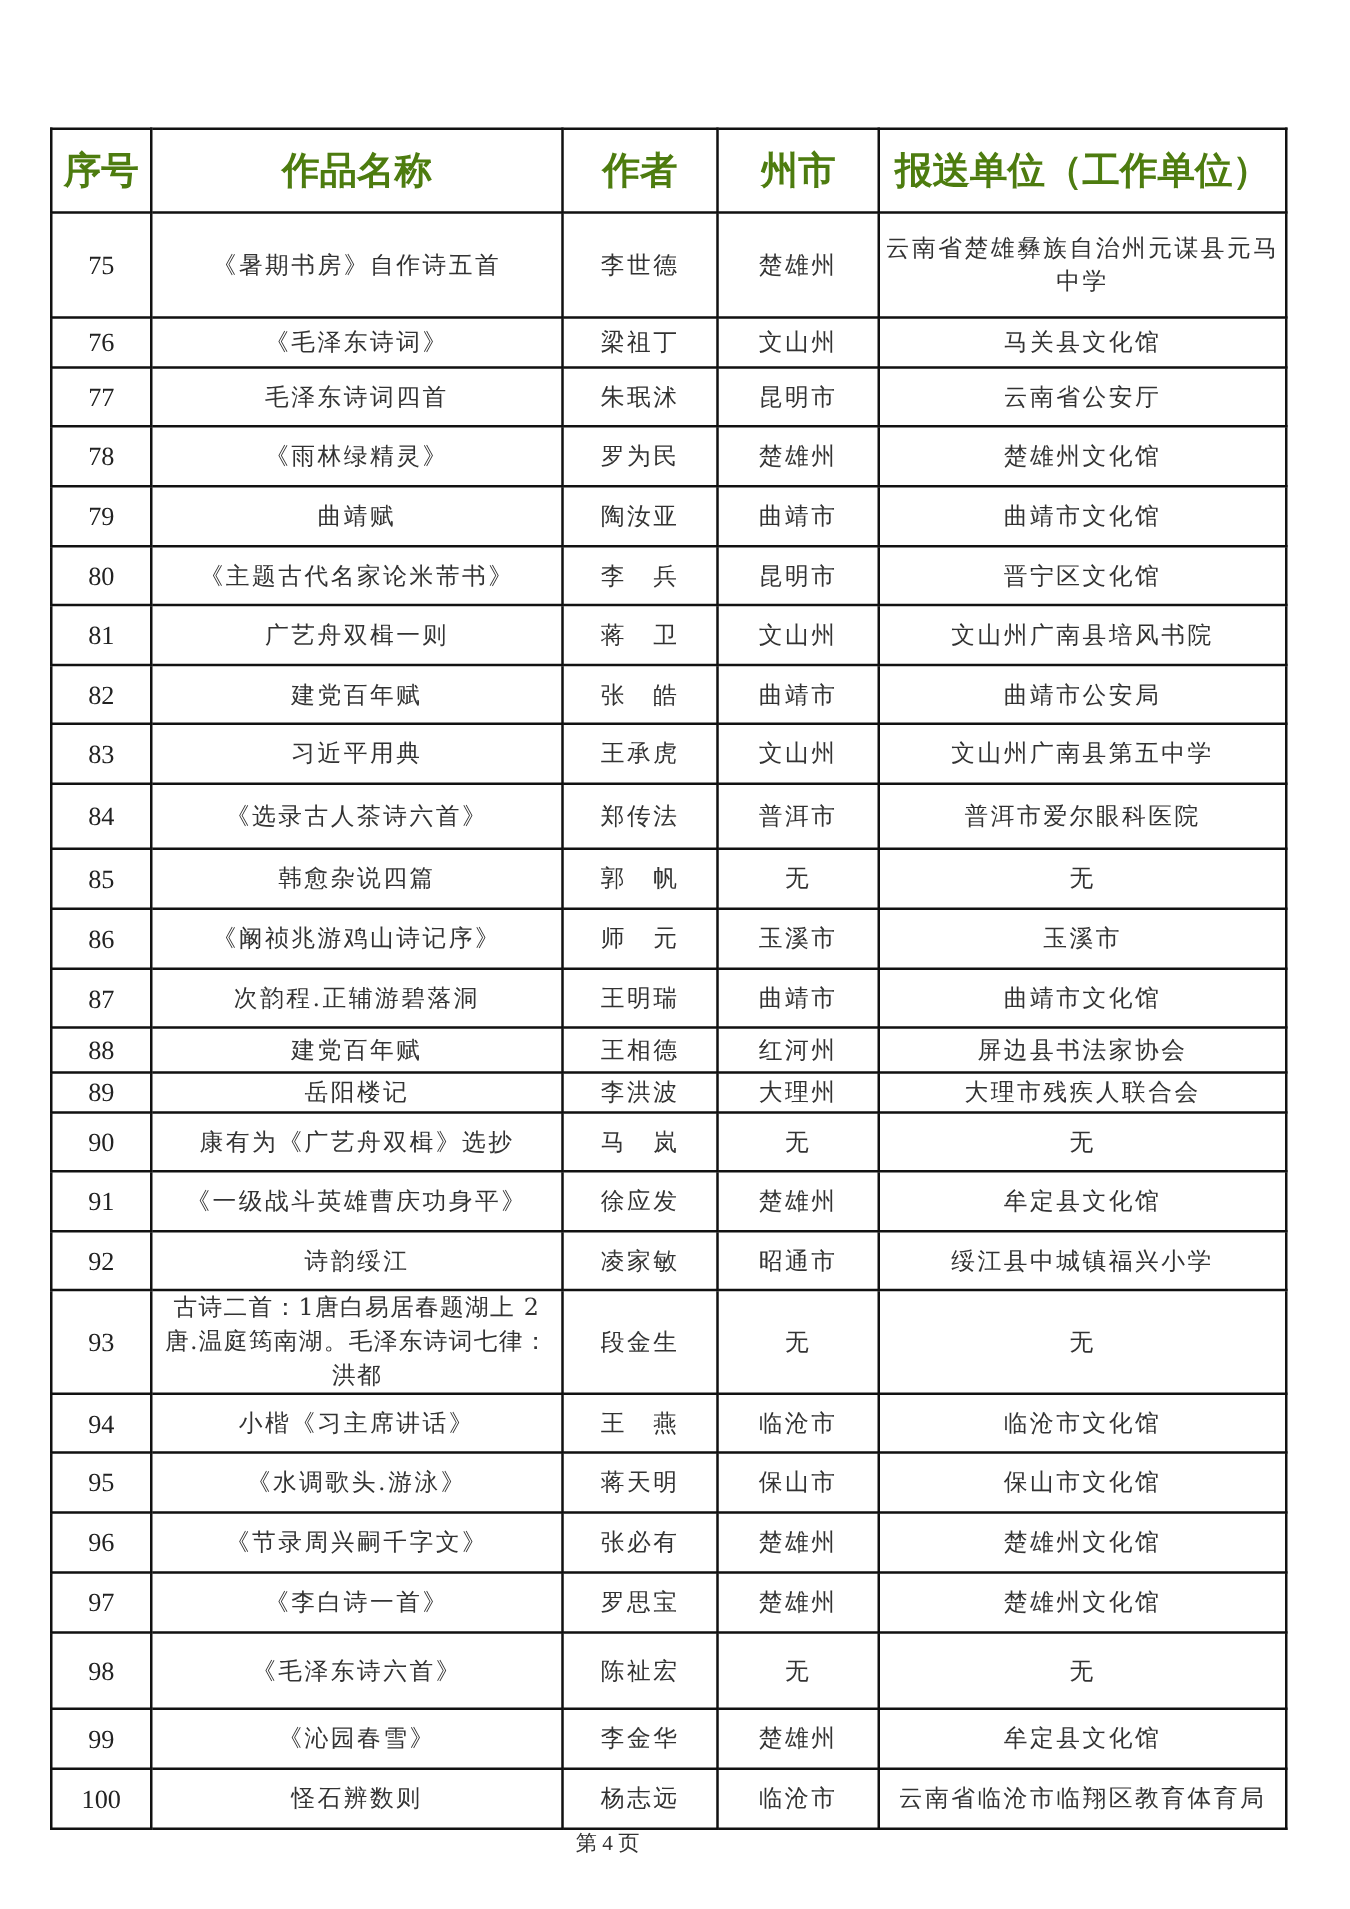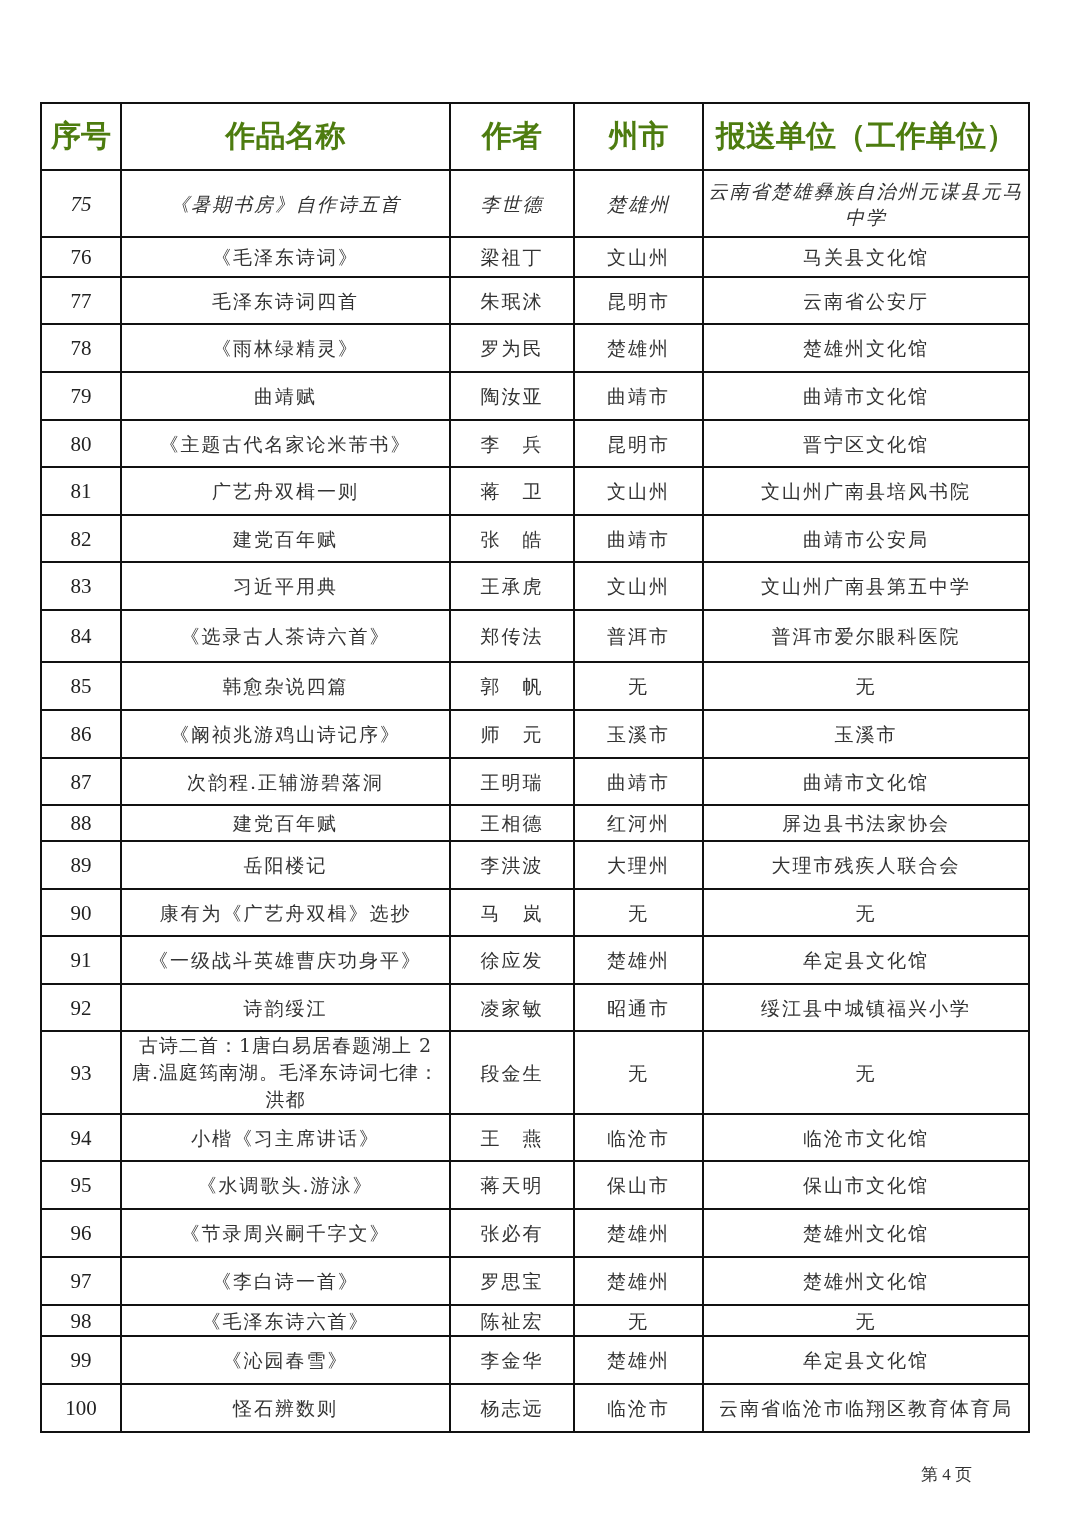--- a/index.html
+++ b/index.html
@@ -7,21 +7,21 @@
            font-family:"DejaVu Serif","Liberation Serif",serif; color:#222; }
     #tbl { position:absolute; left:40px; top:102px; border-collapse:collapse;
            table-layout:fixed; width:988px; }
     #tbl td, #tbl th { border:2px solid #111; text-align:center; vertical-align:middle;
            padding:0 4px; box-sizing:border-box; }
     #tbl th { font-family:"DejaVu Sans","Liberation Sans",sans-serif; font-weight:bold;
            font-size:30px; color:#4d7c0f; height:67px; }
     #tbl td { font-size:19px; color:#333; letter-spacing:2px; line-height:26px; }
     #tbl td.num { font-family:"Liberation Serif",serif; font-size:21px; letter-spacing:0; color:#222; }
     #tbl td.title-multi { line-height:27px; letter-spacing:1px;text-align:center; }
-    #footer { position:absolute; top:1463px; left:0; width:972px; text-align:right;
+    #footer { position:absolute; top:1463px; left:0; width:972px; text-align:center;
            font-family:"Liberation Serif",serif; font-size:17px; color:#333; }
   </style>
 </head>
 <body>
 
 <table id="tbl">
   <colgroup>
     <col style="width:80px">
     <col style="width:329px">
     <col style="width:124px">
@@ -31,21 +31,21 @@
   <thead>
     <tr>
       <th>序号</th>
       <th>作品名称</th>
       <th>作者</th>
       <th>州市</th>
       <th>报送单位（工作单位）</th>
     </tr>
   </thead>
   <tbody id="tbody">
-      <tr style="height: 67px; font-style: italic;">
+      <tr style="height: 84px;">
         <td class="num">75</td>
         <td>《暑期书房》自作诗五首</td>
         <td>李世德</td>
         <td>楚雄州</td>
         <td>云南省楚雄彝族自治州元谋县元马中学</td>
       </tr>
       <tr style="height: 40px;">
         <td class="num">76</td>
         <td>《毛泽东诗词》</td>
         <td>梁祖丁</td>
@@ -129,21 +129,21 @@
         <td>曲靖市</td>
         <td>曲靖市文化馆</td>
       </tr>
       <tr style="height: 36px;">
         <td class="num">88</td>
         <td>建党百年赋</td>
         <td>王相德</td>
         <td>红河州</td>
         <td>屏边县书法家协会</td>
       </tr>
-      <tr style="height: 48px;">
+      <tr style="height: 32px;">
         <td class="num">89</td>
         <td>岳阳楼记</td>
         <td>李洪波</td>
         <td>大理州</td>
         <td>大理市残疾人联合会</td>
       </tr>
       <tr style="height: 47px;">
         <td class="num">90</td>
         <td>康有为《广艺舟双楫》选抄</td>
         <td>马　岚</td>
@@ -192,21 +192,21 @@
         <td>楚雄州</td>
         <td>楚雄州文化馆</td>
       </tr>
       <tr style="height: 48px; margin-top: 12px;">
         <td class="num">97</td>
         <td>《李白诗一首》</td>
         <td>罗思宝</td>
         <td>楚雄州</td>
         <td>楚雄州文化馆</td>
       </tr>
-      <tr style="height: 31px;">
+      <tr style="height: 61px;">
         <td class="num">98</td>
         <td>《毛泽东诗六首》</td>
         <td>陈祉宏</td>
         <td>无</td>
         <td>无</td>
       </tr>
       <tr style="height: 48px;">
         <td class="num">99</td>
         <td>《沁园春雪》</td>
         <td>李金华</td>

